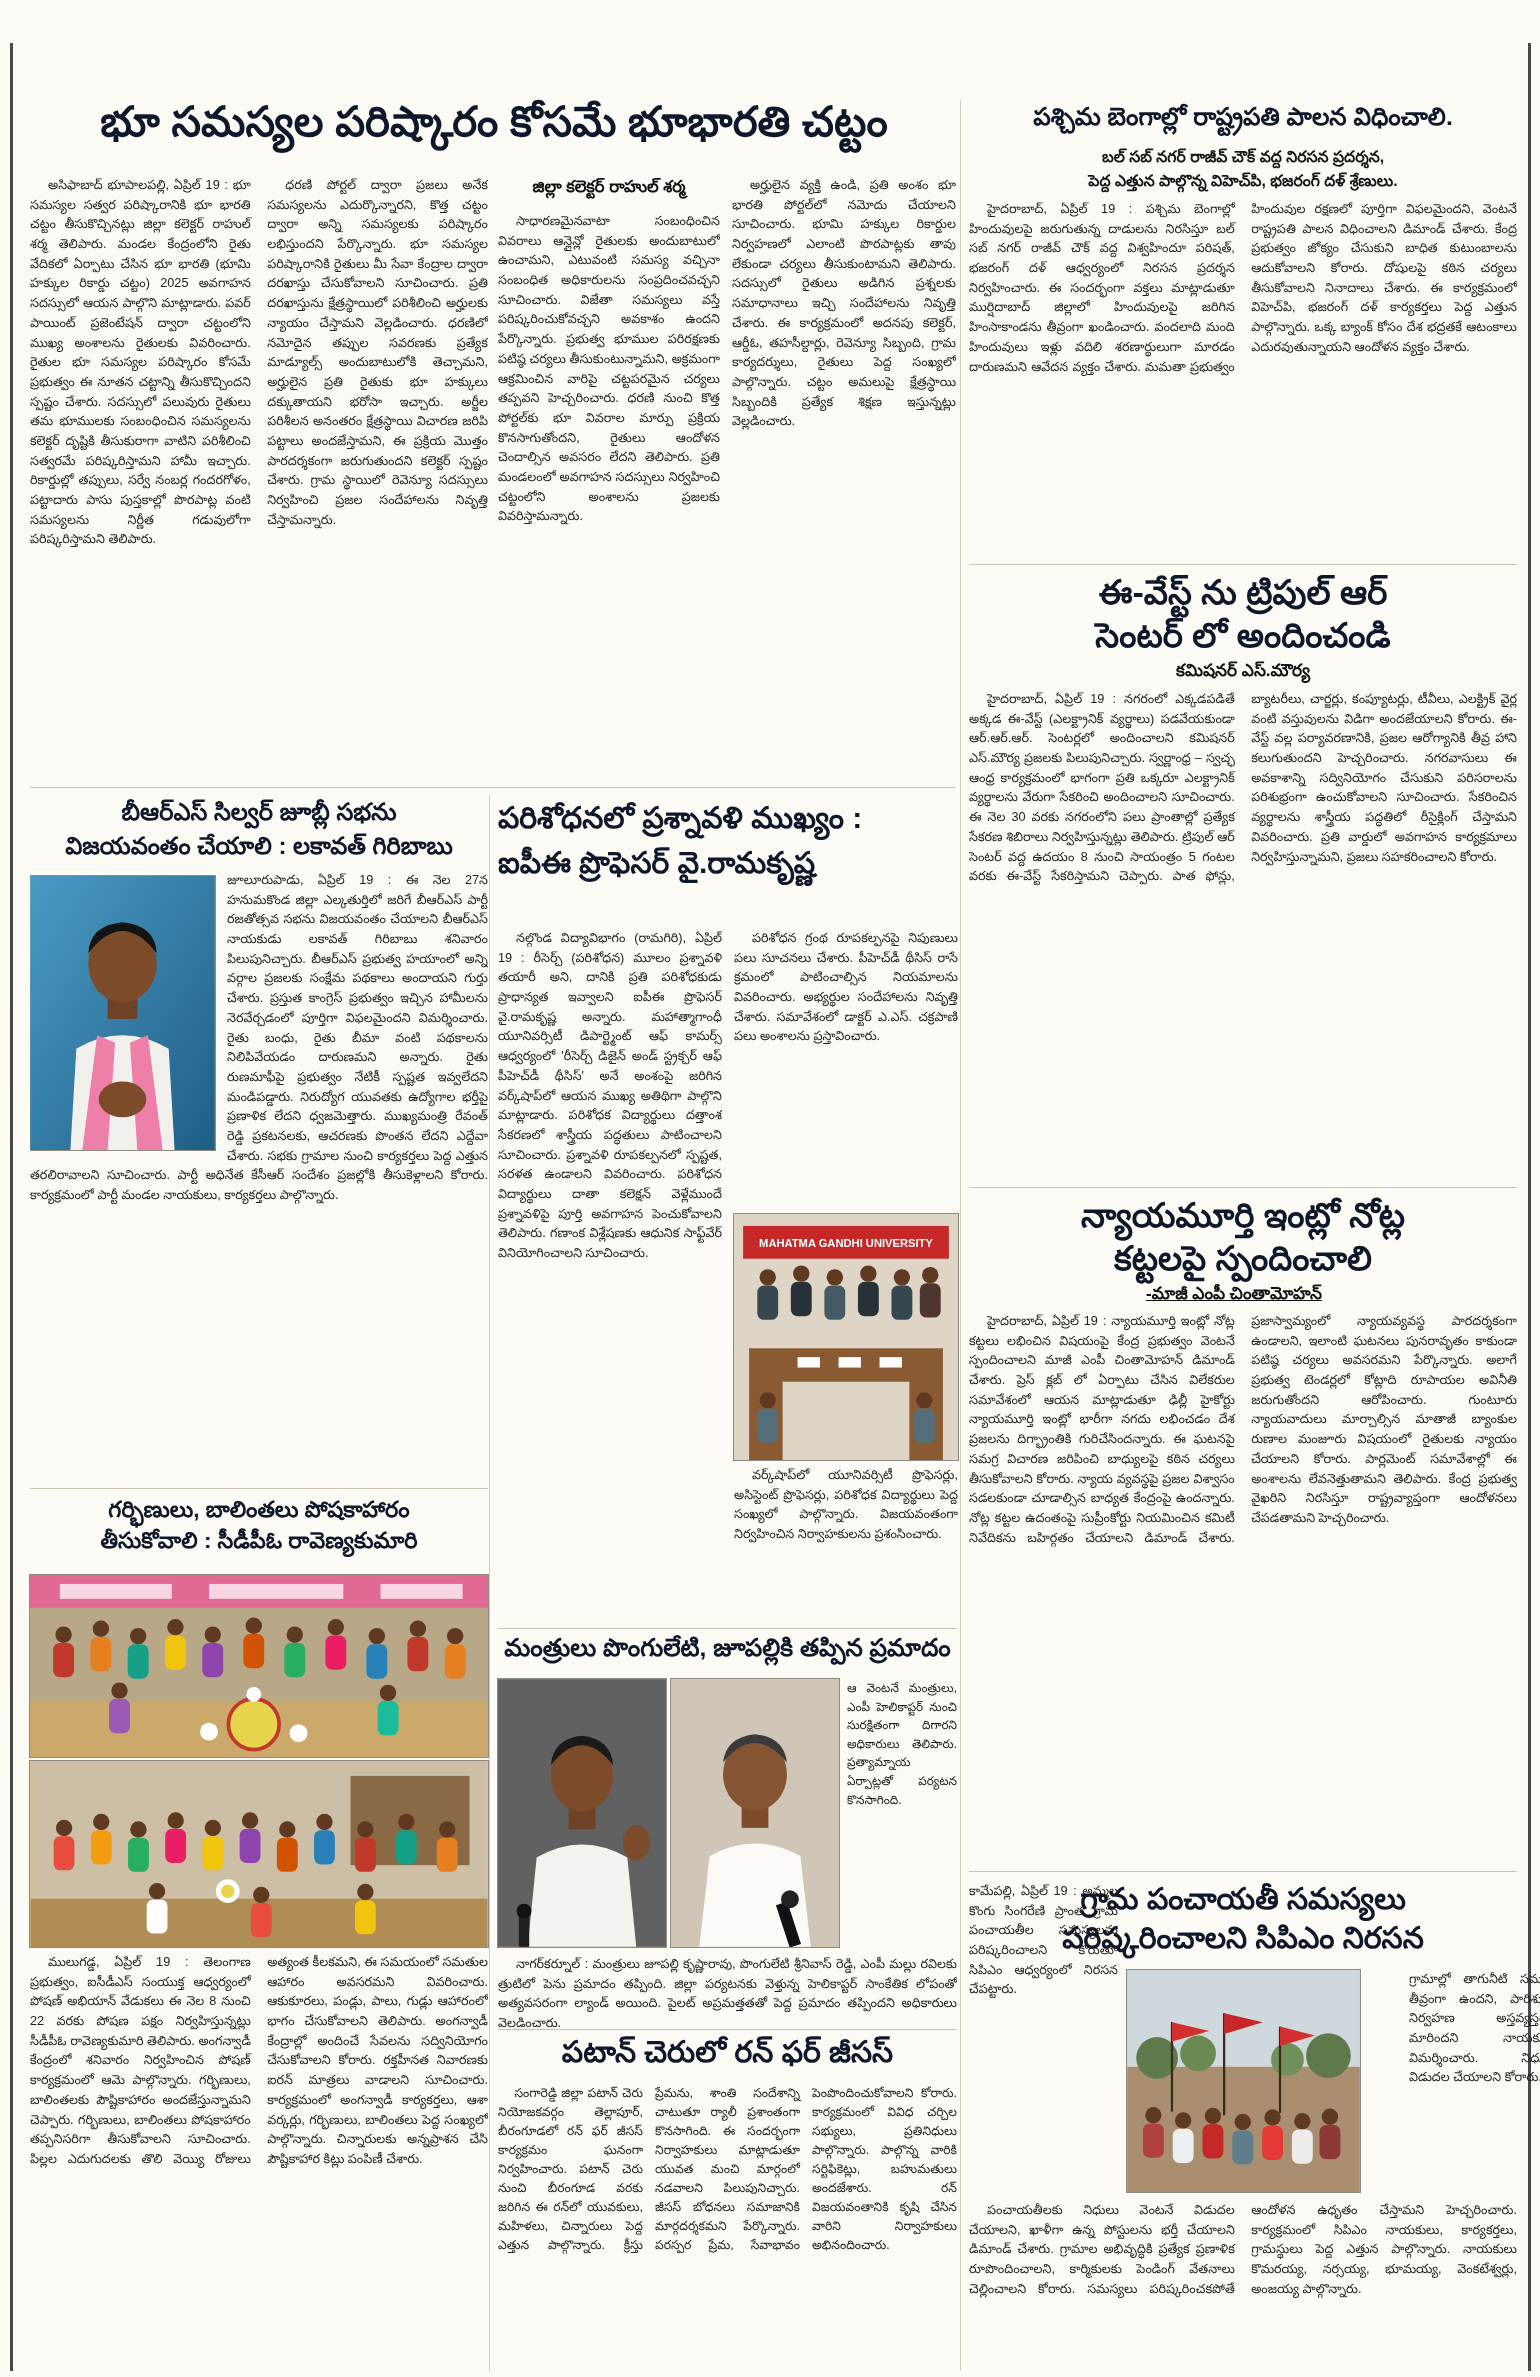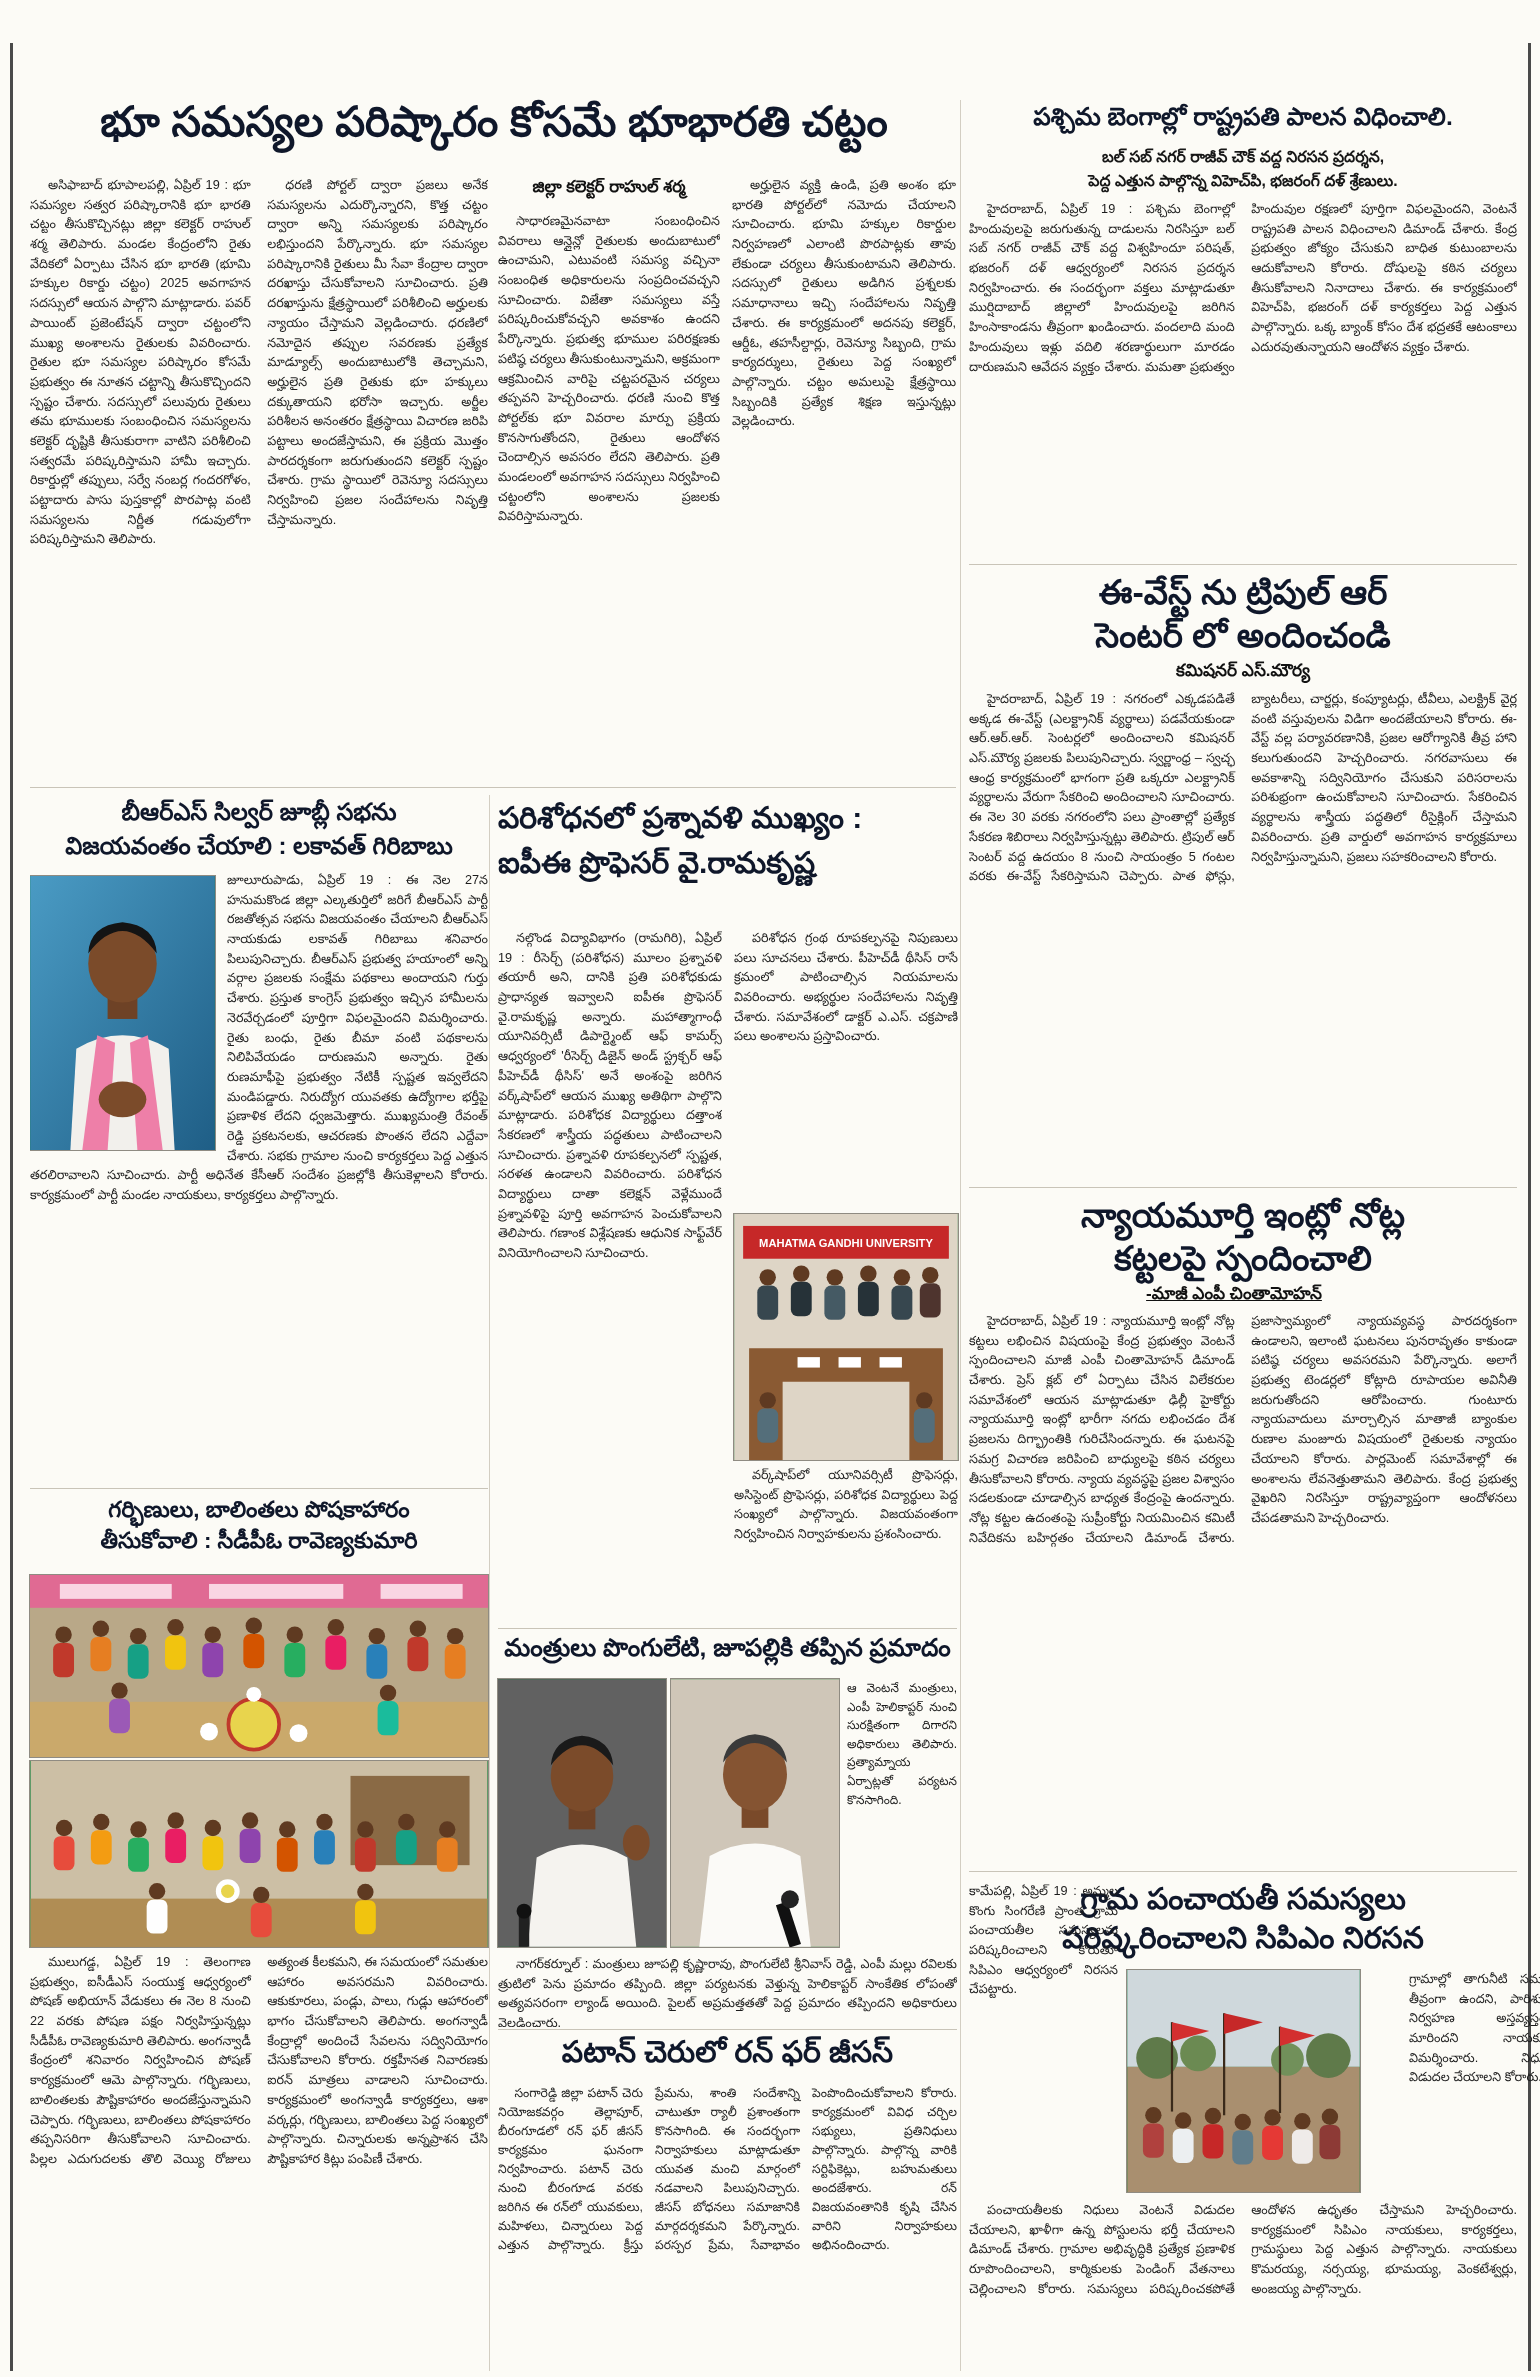--- a/index.html
+++ b/index.html
@@ -19,21 +19,21 @@
   .hl{font-weight:800;color:#0f172a;}
   .center{text-align:center;}
   
   .bt{font-size:12.7px;line-height:1.55;text-align:justify;color:#1c1c1c;word-break:break-word;overflow:hidden;}
   .bt p{margin:0 0 6.7px;text-indent:18px;}
   .cols2{column-count:2;column-gap:16.4px;}
   .cols3{column-count:3;column-gap:12px;}
   .byline{font-weight:bold;text-align:center;color:#111;}
   .rule-h{background:#c9c4b8;height:0.7px;}
   .rule-v{background:#d3cec2;width:0.7px;}
-  .photo{outline:0.7px solid #8f8b82;background:#15803d;}
+  .photo{outline:0.7px solid #8f8b82;background:#fdba74;}
   .photo svg{display:block;width:100%;height:100%;}
 </style>
 </head>
 <body>
 
 <svg width="0" height="0" style="position:absolute">
   <defs>
     <g id="fig">
       <circle cx="0" cy="-30" r="11" fill="#5f3a21"></circle>
       <rect x="-14" y="-19" width="28" height="46" rx="9" fill="currentColor"></rect>

